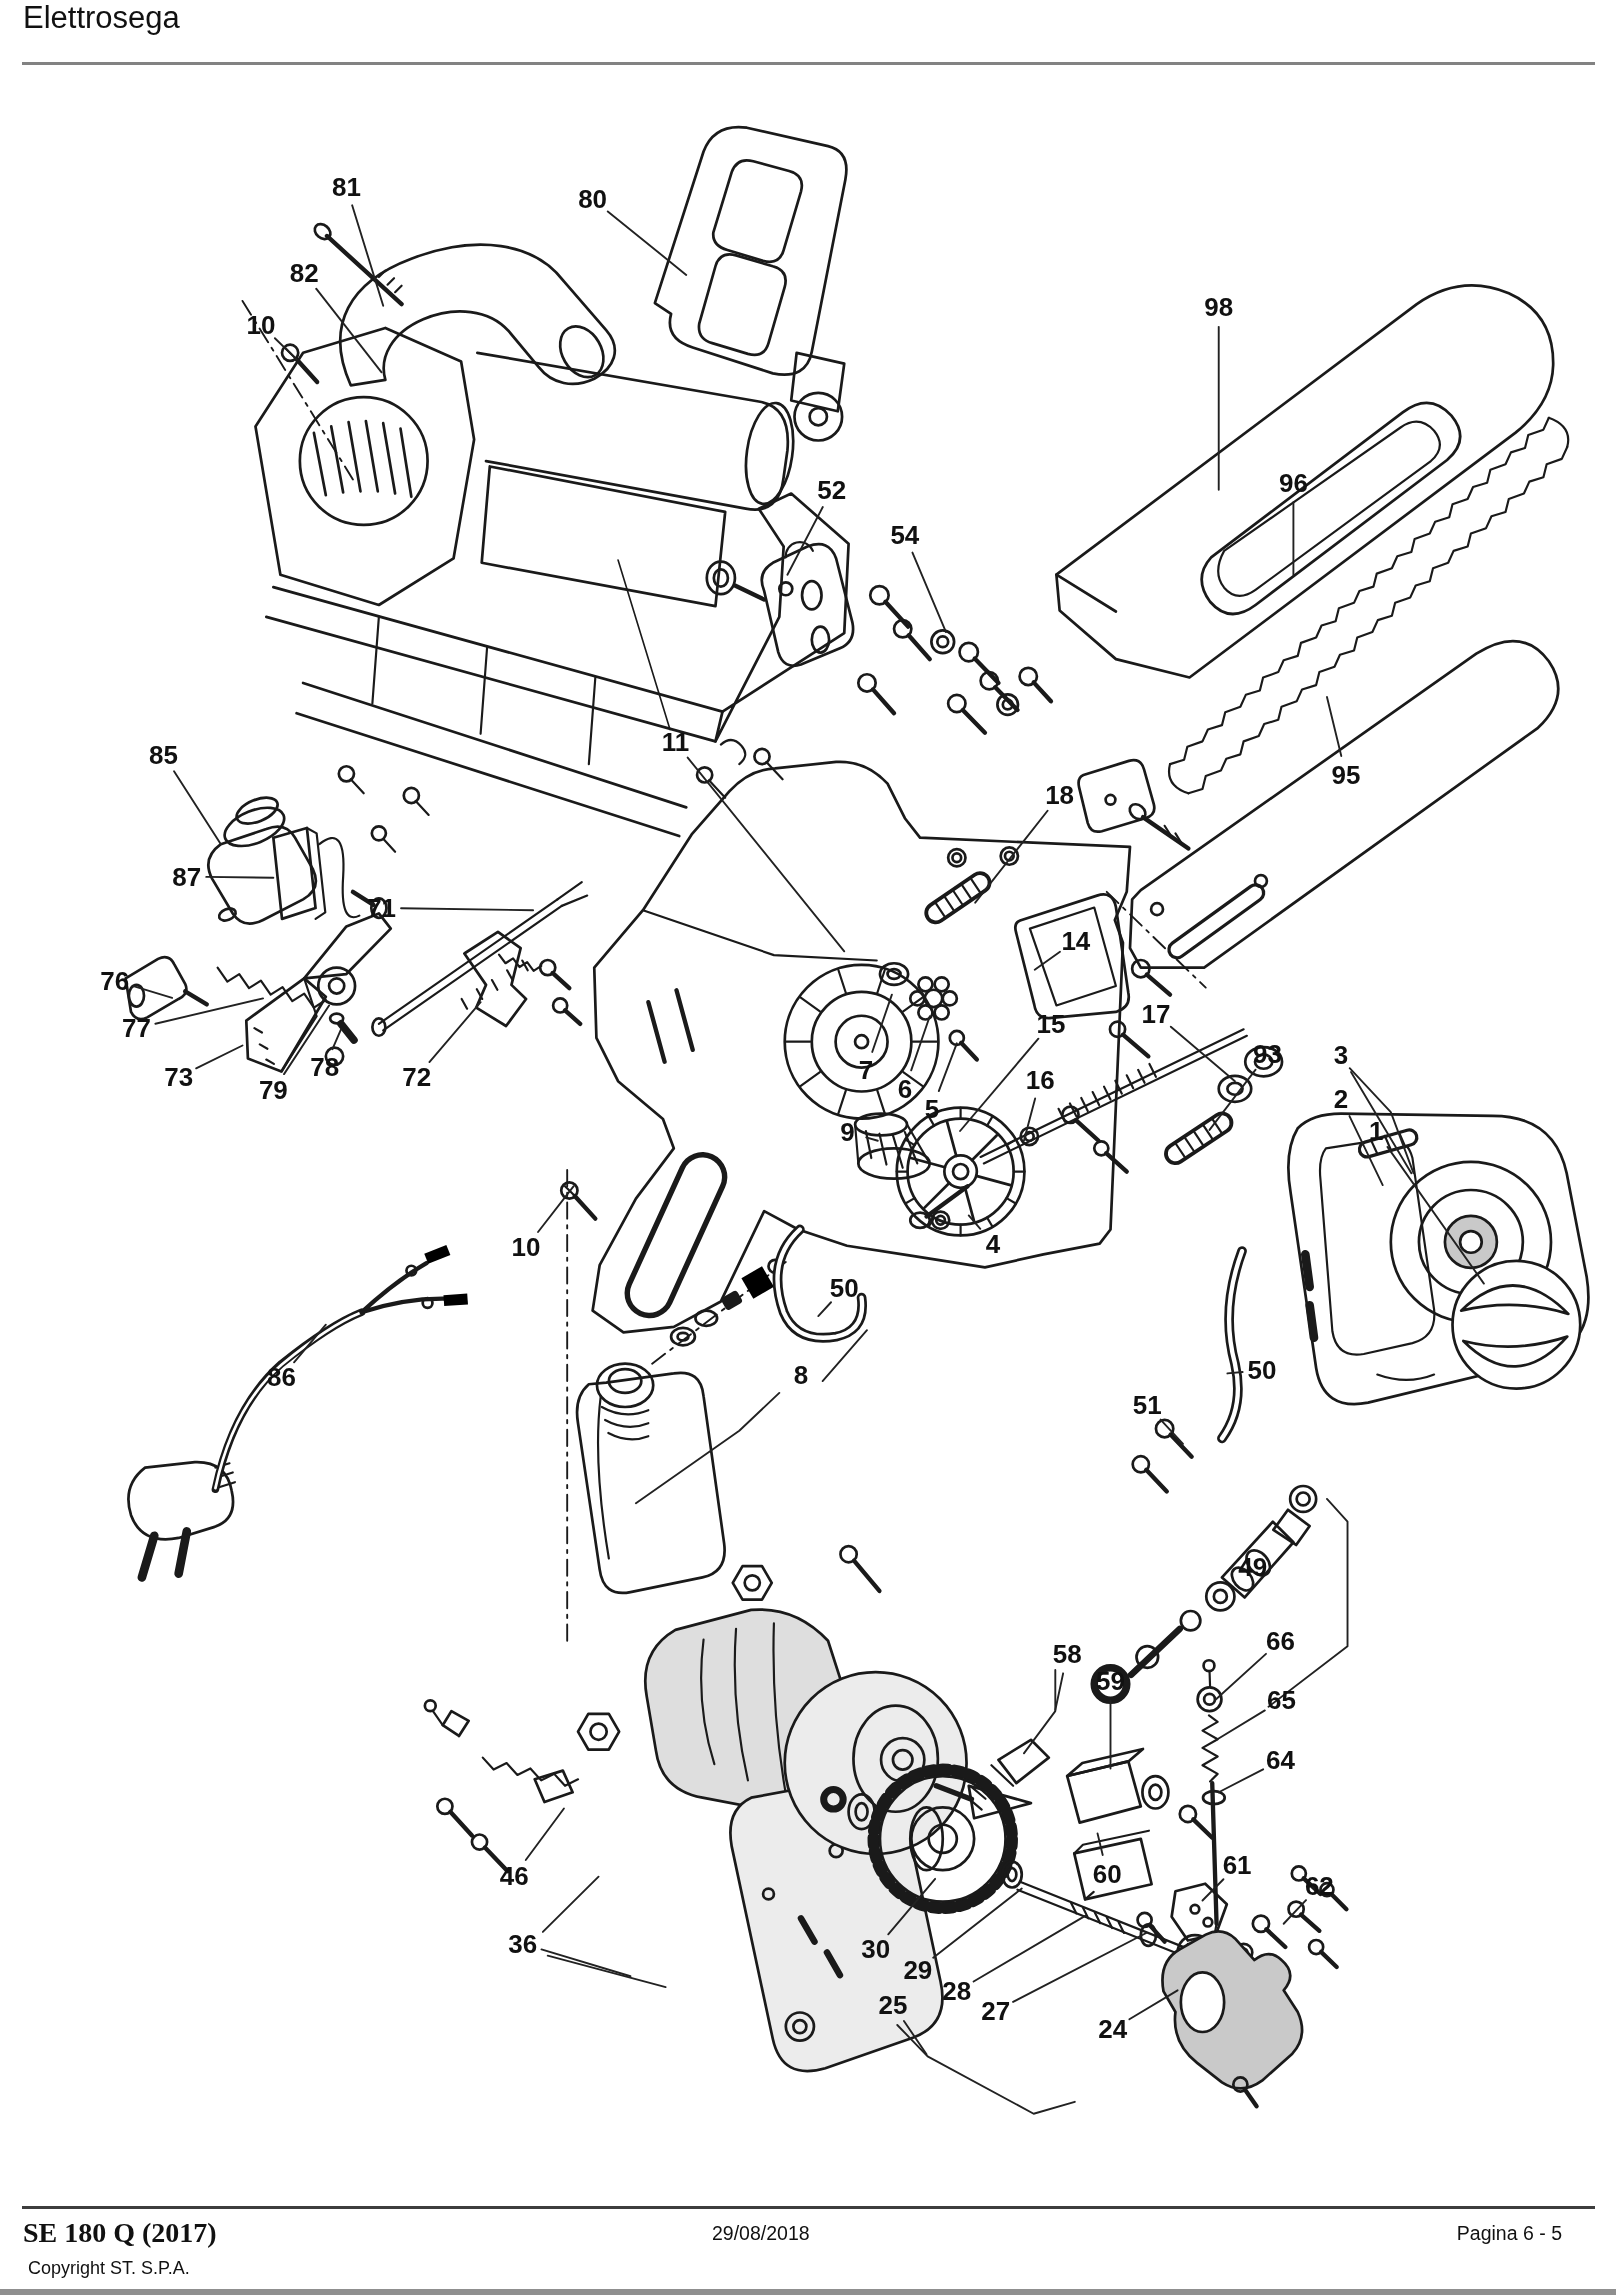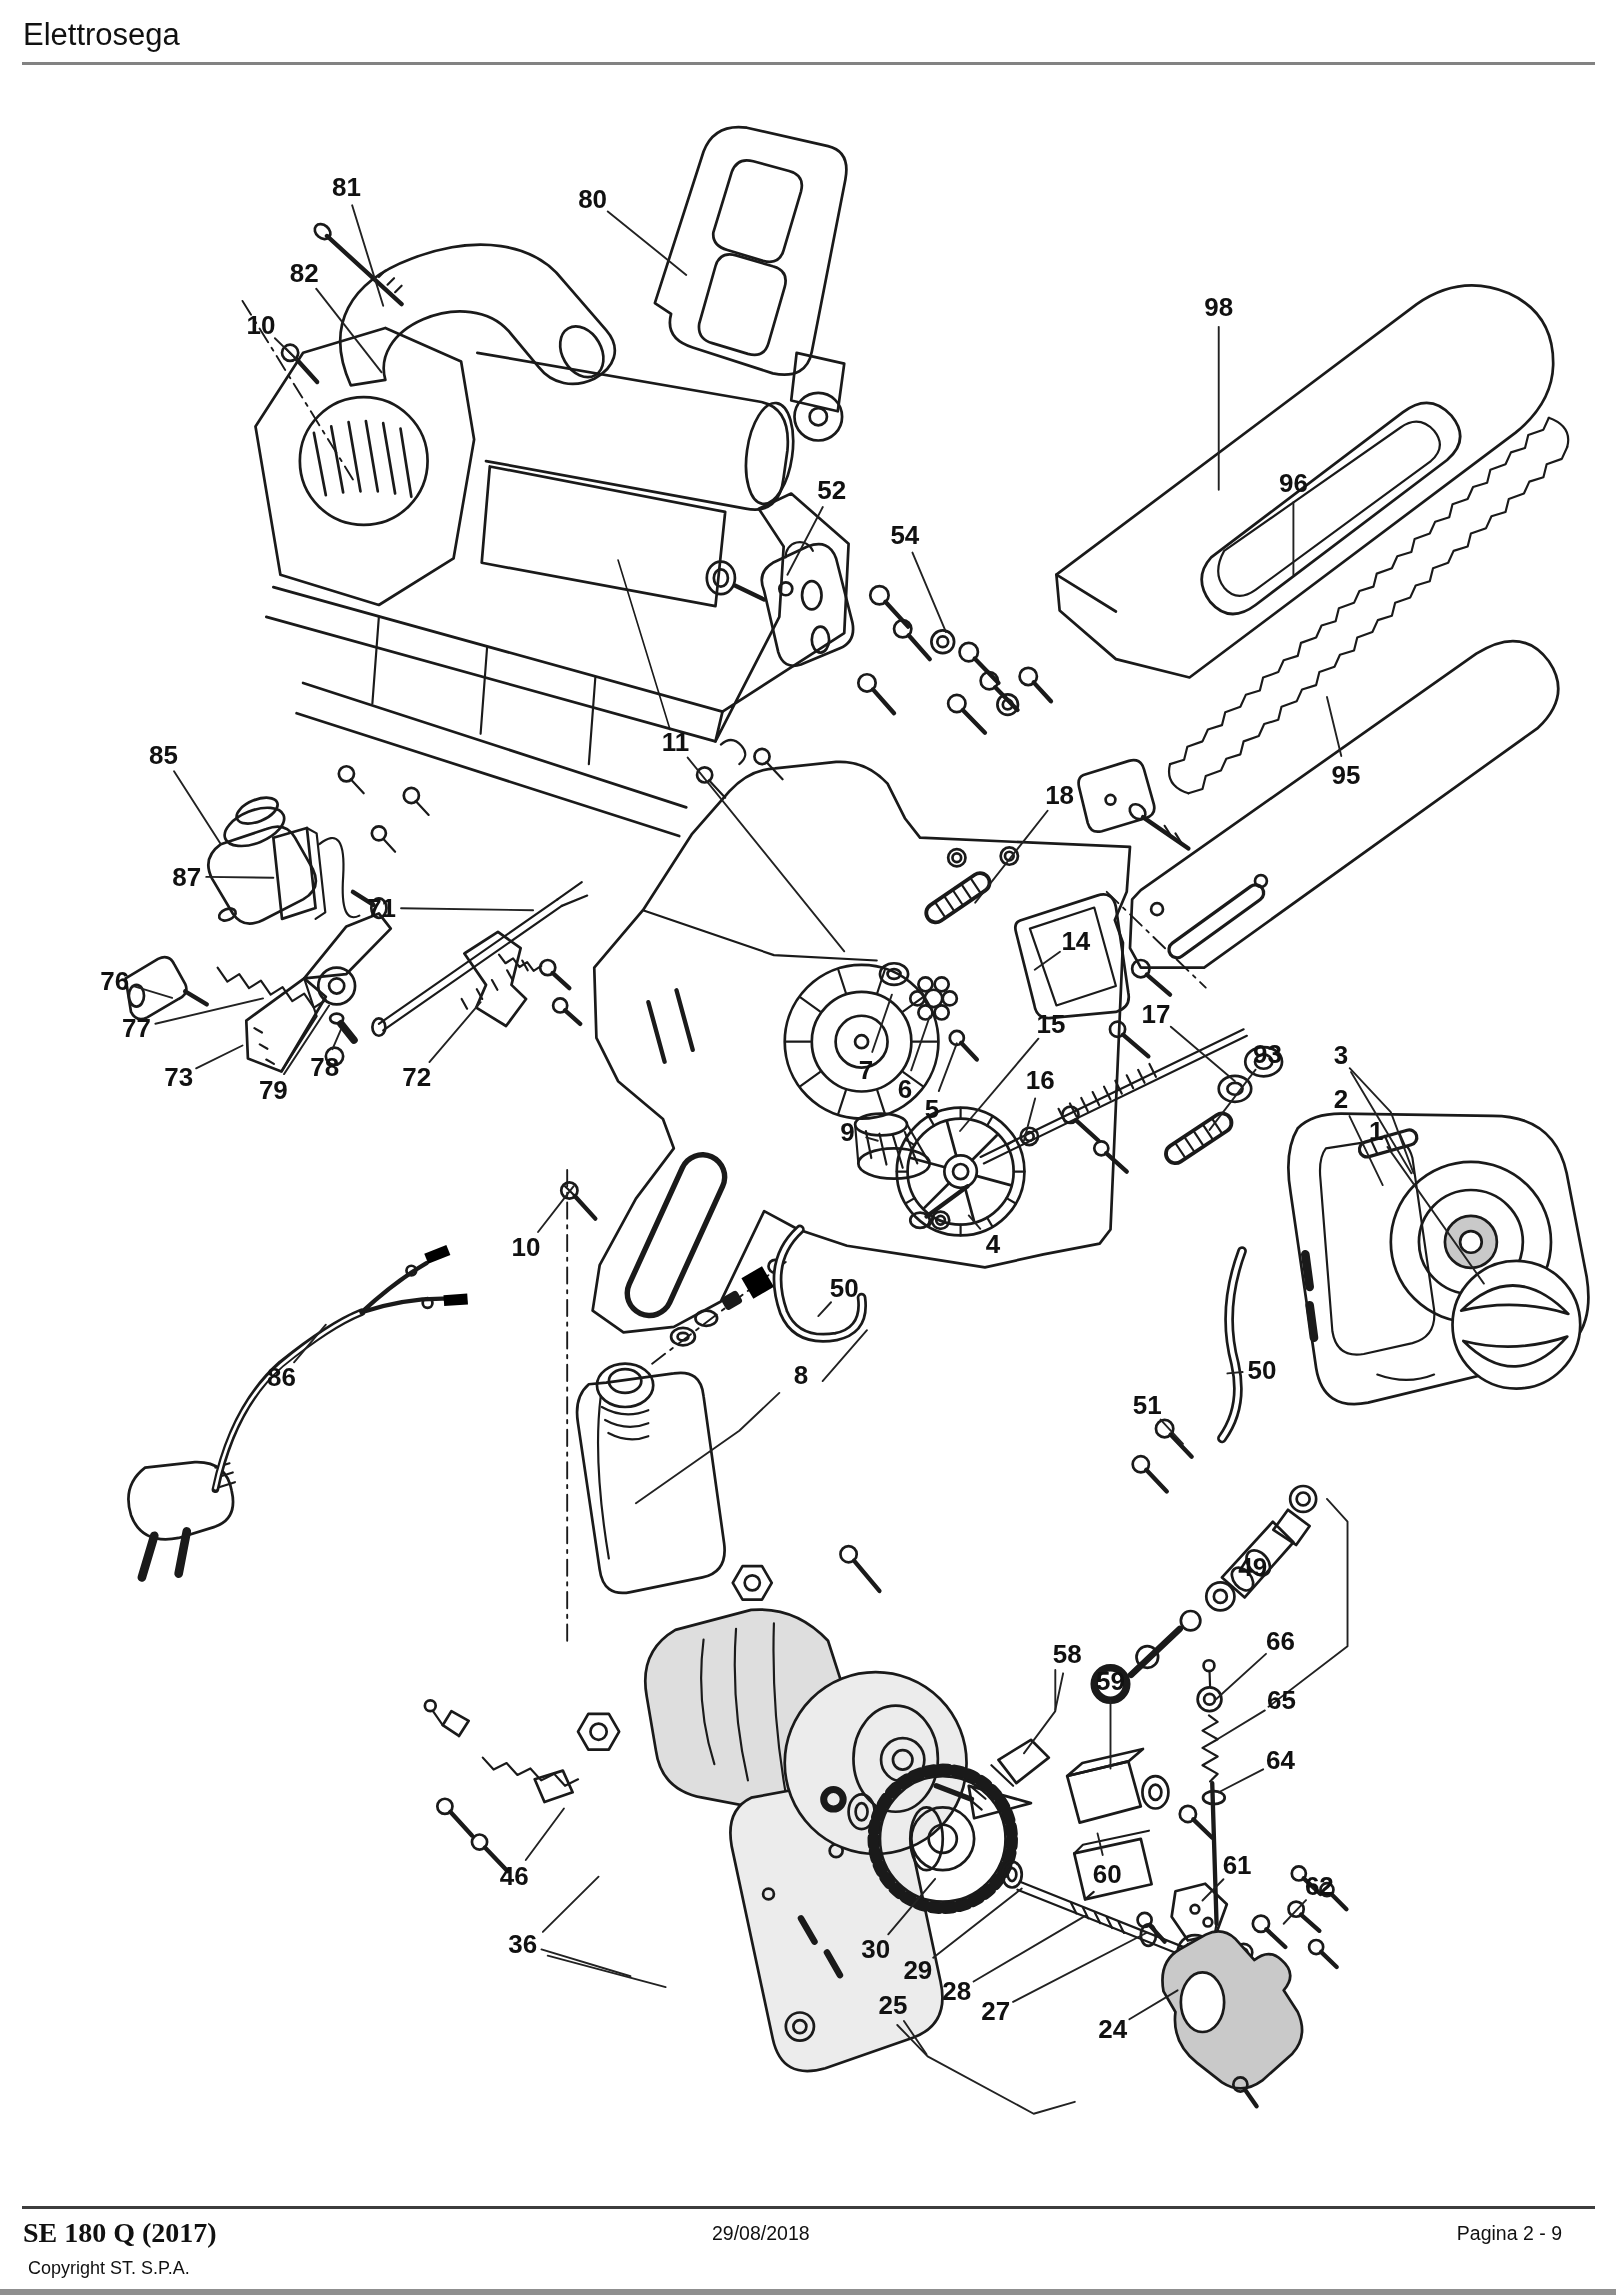--- a/index.html
+++ b/index.html
@@ -1,18 +1,18 @@
 <!DOCTYPE html>
 <html style="font-size:8.7px"><head>
 <meta charset="utf-8">
 <style>
   html,body{margin:0;padding:0;}
   body{width:1616px;height:2295px;position:relative;background:#ffffff;
        font-family:"Liberation Sans",sans-serif;color:#111;overflow:hidden;}
-  .hdr-title{position:absolute;left:23px;top:17px;font-size:31px;font-weight:400;}
+  .hdr-title{position:absolute;left:23px;top:0;font-size:31px;font-weight:400;}
   .hdr-rule{position:absolute;left:21.7px;width:1573px;top:62px;height:2.7px;background:#828282;}
   .ftr-rule{position:absolute;left:21.7px;width:1573px;top:2206px;height:3.2px;background:#3d3d3d;}
   .ftr-model{position:absolute;left:23px;top:2217px;font-size:28px;font-weight:700;font-family:Liberation Serif, serif;}
   .ftr-copy{position:absolute;left:28px;top:2258px;font-size:18px;}
   .ftr-date{position:absolute;left:712px;top:2222px;font-size:19.5px;}
   .ftr-page{position:absolute;right:54px;top:2222px;font-size:19.5px;}
   .bottom-strip{position:absolute;left:0;width:1616px;top:2289px;height:6.5px;background:#8f8f8f;}
   svg.diagram{position:absolute;left:0;top:0;}
   svg .ln, svg path, svg line, svg circle, svg ellipse, svg polyline, svg polygon{
       fill:none;stroke:#1a1a1a;stroke-width:5;stroke-linecap:round;stroke-linejoin:round;}
@@ -642,15 +642,15 @@
       <text x="1840" y="3716" class="plabel">27</text>
       <line x1="2176" y1="3678" x2="2086.869745325652" y2="3731.478152804609" class="leader"></line>
       <text x="2056" y="3750" class="plabel">24</text>
     </g>
 </svg>
 
 <div class="ftr-rule"></div>
 <div class="ftr-model">SE 180 Q (2017)</div>
 <div class="ftr-copy">Copyright ST. S.P.A.</div>
 <div class="ftr-date">29/08/2018</div>
-<div class="ftr-page">Pagina 2 - 9</div>
+<div class="ftr-page">Pagina 6 - 5</div>
 <div class="bottom-strip"></div>
 
 
 </body></html>

